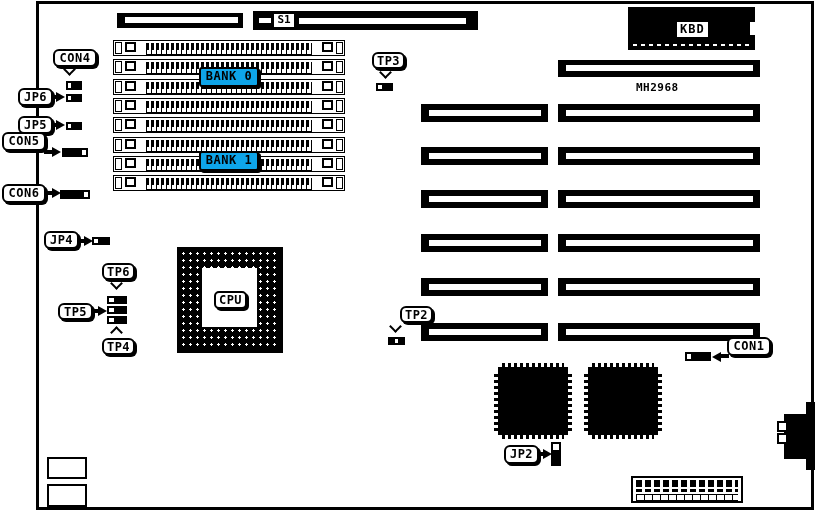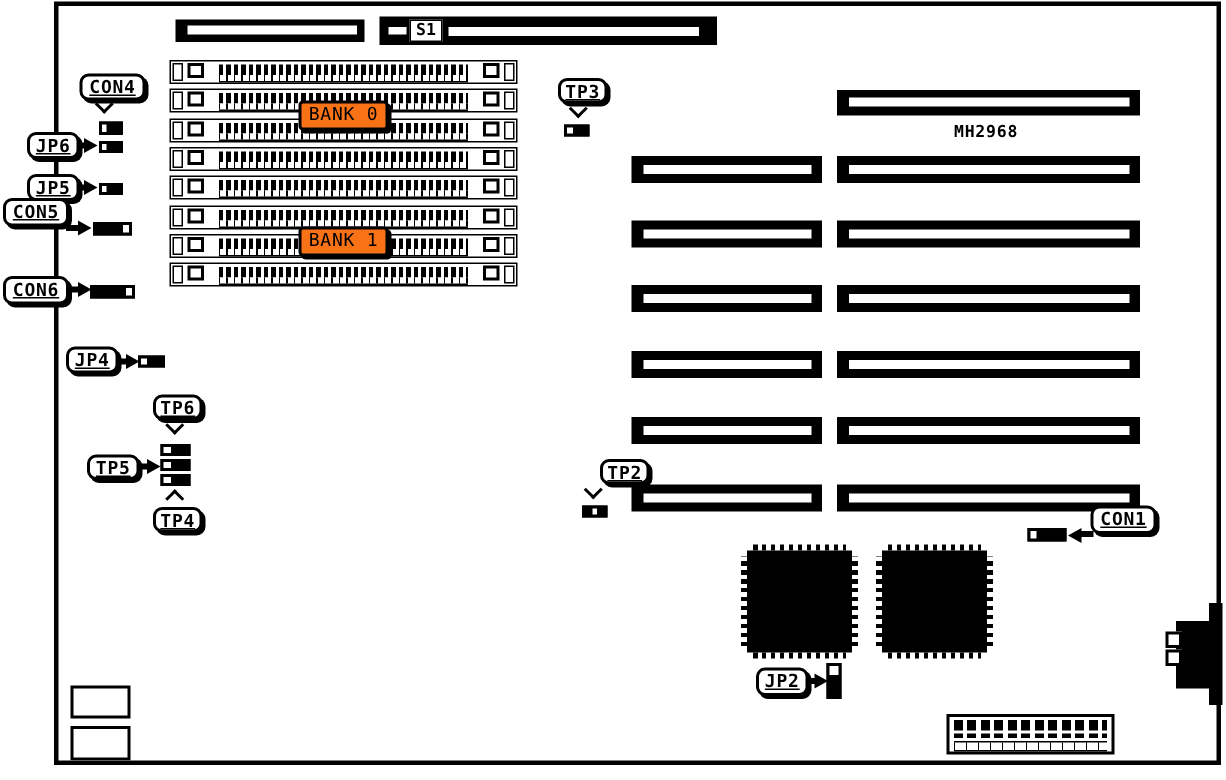--- a/index.html
+++ b/index.html
@@ -6,23 +6,23 @@
   .stage{position:relative;width:817px;height:520px;background:#fff;overflow:hidden;
          font-family:"DejaVu Sans Mono","Liberation Mono",monospace;color:#000;}
   .stage *{box-sizing:border-box;}
 
   
   .board{position:absolute;left:36px;top:1px;width:778px;height:509px;border:3px solid #000;background:#fff;}
 
   
   .callout{position:absolute;background:#fff;border:2px solid #000;border-radius:6px;
            box-shadow:2px 2px 0 0 #000;font-weight:bold;font-size:12px;line-height:13px;
-           text-align:center;padding-top:1px;letter-spacing:.5px;z-index:7;text-decoration:underline;}
-  .banklbl{position:absolute;background:#f97316;border:2px solid #000;border-radius:3px;
-           box-shadow:2px 2px 0 0 #000;font-weight:normal;font-size:12px;line-height:15px;
+           text-align:center;padding-top:1px;letter-spacing:.5px;z-index:7;}
+  .banklbl{position:absolute;background:#0ea5e9;border:2px solid #000;border-radius:3px;
+           box-shadow:2px 2px 0 0 #000;font-weight:bold;font-size:12px;line-height:15px;
            text-align:center;letter-spacing:.5px;z-index:7;}
 
   
   .vd{position:absolute;width:9px;height:9px;background:#fff;border-right:2px solid #000;border-bottom:2px solid #000;transform:rotate(45deg);z-index:6;}
   .vu{position:absolute;width:9px;height:9px;background:#fff;border-left:2px solid #000;border-top:2px solid #000;transform:rotate(45deg);z-index:6;}
   .trr{position:absolute;width:0;height:0;border-top:5px solid transparent;border-bottom:5px solid transparent;border-left:9px solid #000;z-index:6;}
   .trl{position:absolute;width:0;height:0;border-top:5px solid transparent;border-bottom:5px solid transparent;border-right:9px solid #000;z-index:6;}
   .stm{position:absolute;height:4px;background:#000;z-index:5;}
 
   
@@ -169,20 +169,25 @@
       <i class="latl"></i>
       <i class="strip"></i>
       <i class="strip2"></i>
       <i class="latr"></i>
       <i class="capr"></i>
     </div>
 
   <div class="banklbl" style="left:199px;top:67px;width:60px;height:20px">BANK 0</div>
   <div class="banklbl" style="left:199px;top:151px;width:60px;height:20px">BANK 1</div>
 
+  <div class="chip" style="left:628px;top:7px;width:127px;height:43px">
+    <span class="chip-lbl" style="left:49px;top:15px">KBD</span>
+    <i class="kbd-dash"></i>
+    <i class="kbd-notch"></i>
+  </div>
 
   <div class="slot" style="left:558px;top:60px;width:202px;height:17px">
       <i class="stripe" style="top:5px;bottom:6px"></i>
     </div>
   <div class="mhtext">MH2968</div>
 
   <div class="slot" style="left:421px;top:104px;width:127px">
       <i class="stripe"></i>
     </div>
   <div class="slot" style="left:558px;top:104px;width:202px">
@@ -308,20 +313,25 @@
     </div>
 
   <div class="callout" style="left:400px;top:306px;width:33px;height:17px">TP2</div>
   <i class="vd" style="left:391px;top:322px"></i>
   <div class="jmp" style="left:388px;top:337px;width:17px;height:8px">
       <i class="b"></i>
       <i class="w"></i>
       <i class="b"></i>
     </div>
 
+  <div class="cpu">
+    <i class="dots"></i>
+    <div class="hole"></div>
+    <div class="callout cpulbl">CPU</div>
+  </div>
 
   <div class="jmp" style="left:685px;top:352px;width:26px;height:9px">
       <i class="w"></i>
       <i class="b"></i>
       <i class="b"></i>
       <i class="b"></i>
       <i class="b"></i>
     </div>
   <i class="trl" style="left:712px;top:352px"></i>
   <i class="stm" style="left:719px;top:354px;width:10px"></i>

